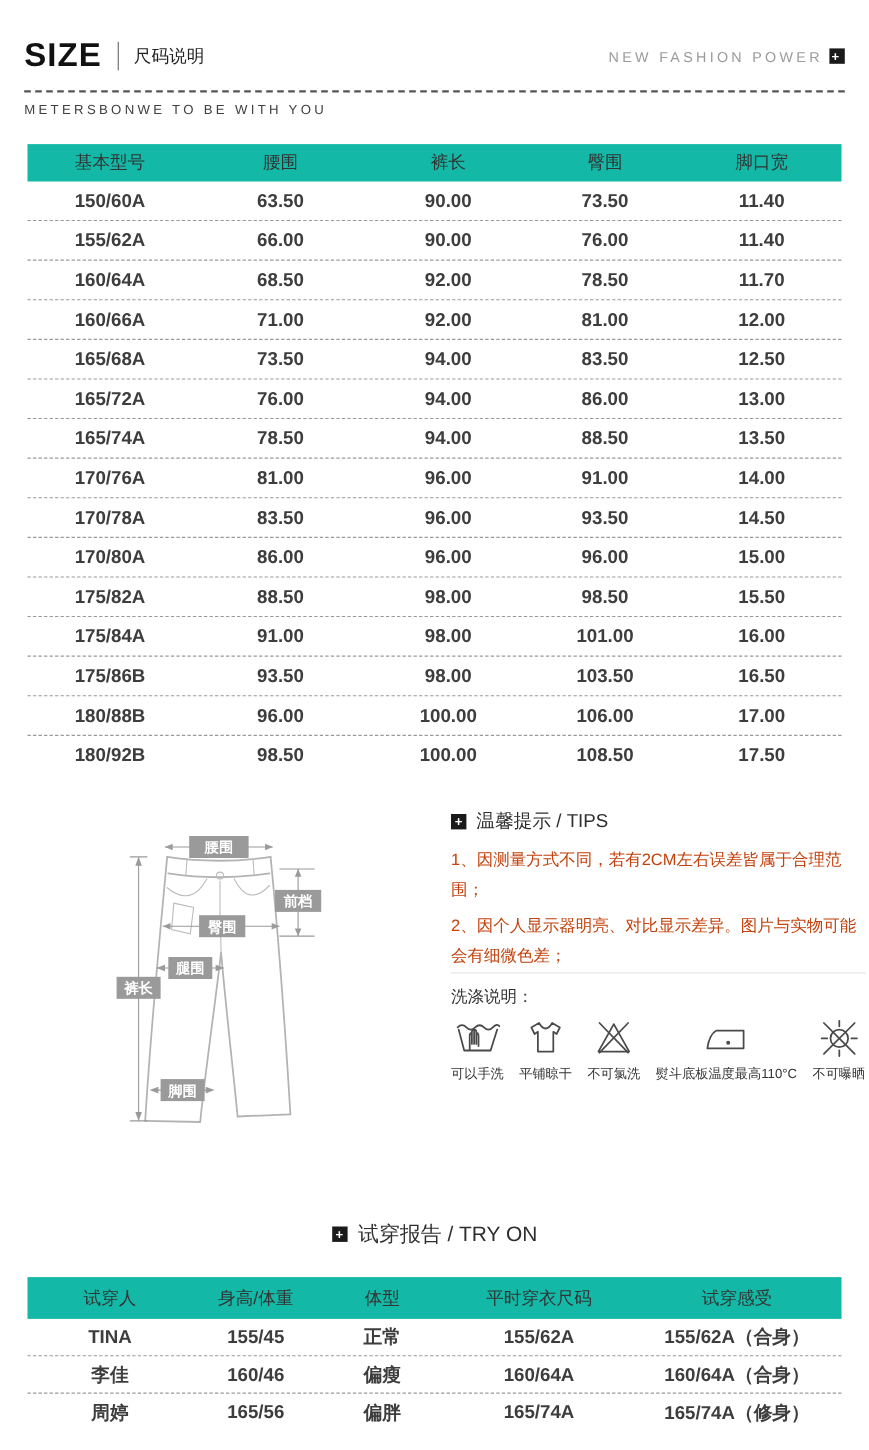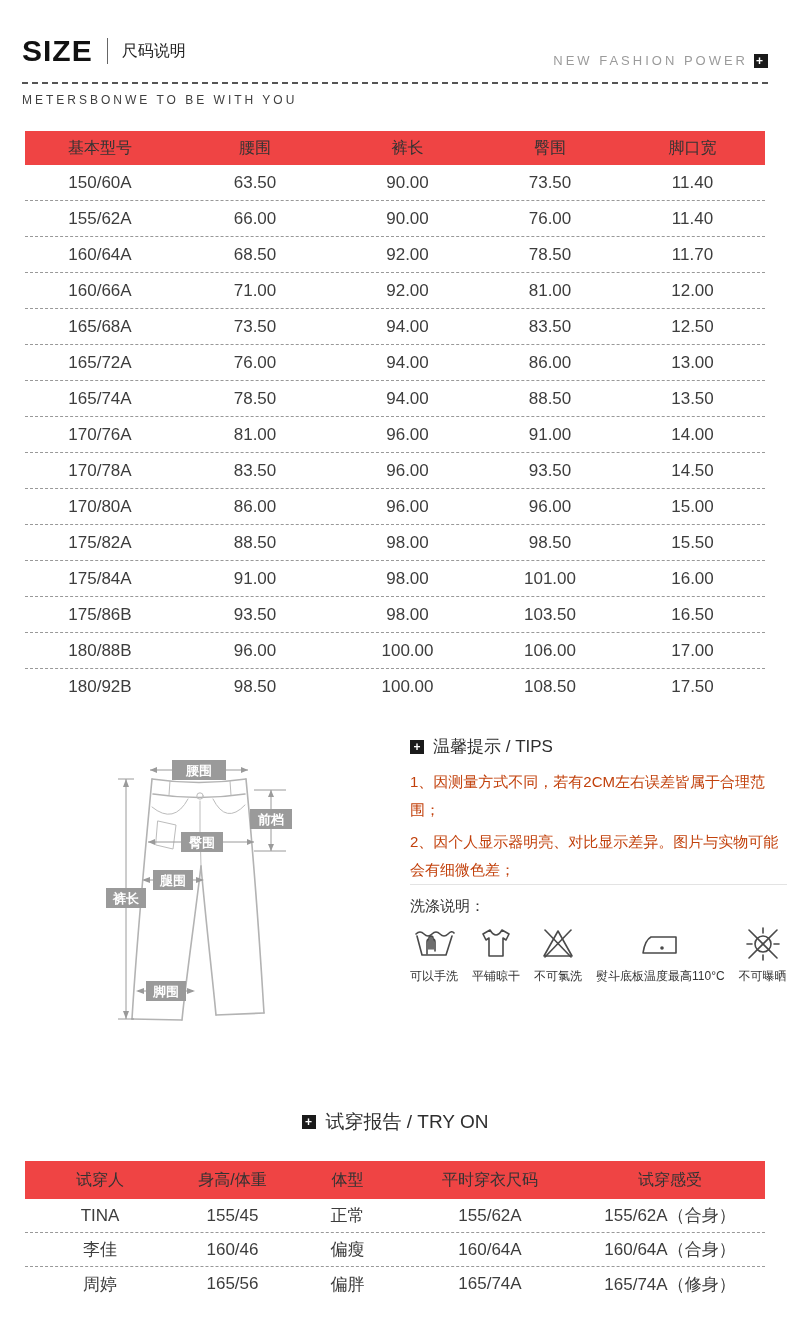--- a/index.html
+++ b/index.html
@@ -5,41 +5,41 @@
   * { margin:0; padding:0; box-sizing:border-box; }
   html,body { background:#fff; }
   .page {
     position:relative; width:790px; height:1318px; margin:0 auto;
     background:#ffffff; overflow:hidden;
     font-family:"Liberation Sans","DejaVu Sans",sans-serif;
     color:#333;
   }
   
   .hdr { padding:34px 22px 0 22px; }
-  .brand-row { display:flex; align-items:flex-end; justify-content:space-between; }
+  .brand-row { display:flex; justify-content:space-between; }
   .brand-left { display:flex; align-items:center; gap:14px; }
   .size-word { font-size:30px; font-weight:bold; color:#111; letter-spacing:1px; }
   .vbar { width:1px; height:26px; background:#666; }
   .subtitle { font-size:16px; color:#222; }
   .slogan { display:flex; align-items:center; gap:6px; font-size:13px; color:#9b9b9b; letter-spacing:3px; }
   .sq-plus { display:inline-flex; width:14px; height:14px; background:#1a1a1a; color:#fff;
              align-items:center; justify-content:center; font-size:12px; font-weight:bold; line-height:1; }
   .hdr-dash { margin-top:14px; border-bottom:2px dashed #555; }
   .tagline { margin-top:9px; font-size:12px; color:#404040; letter-spacing:3px; }
 
   
   .dtable { margin:0 25px; }
   .trow { display:grid; align-items:center; }
   .size-table .trow { grid-template-columns:150px 160px 145px 140px 145px; height:36px; }
   .size-table .trow.thead { height:34px; }
   .tryon-table .trow { grid-template-columns:150px 115px 115px 170px 190px; height:34px; }
   .tryon-table .trow.thead { height:38px; }
-  .thead { background:#ef4444; font-size:16px; color:#333; }
+  .thead { background:#14b8a6; font-size:16px; color:#333; }
   .tcell { text-align:center; white-space:nowrap; }
-  .trow:not(.thead) { font-size:17px; color:#3d3d3d; border-bottom:1px dashed #999; }
+  .trow:not(.thead) { font-size:17px; color:#3d3d3d; border-bottom:1px dashed #999;font-weight:bold; }
   .trow.last { border-bottom:none; }
   .size-table { margin-top:24px; }
 
   
   .mid { display:flex; margin-top:28px; padding:0 22px; }
   .figure { width:388px; flex:none; }
   .figure svg { display:block; margin-left:72px; }
   .rightcol { flex:1; padding-top:2px; }
   .sec-title { display:flex; align-items:center; gap:9px; font-size:17px; color:#2e2e2e; }
   .tips-list { margin-top:10px; }

